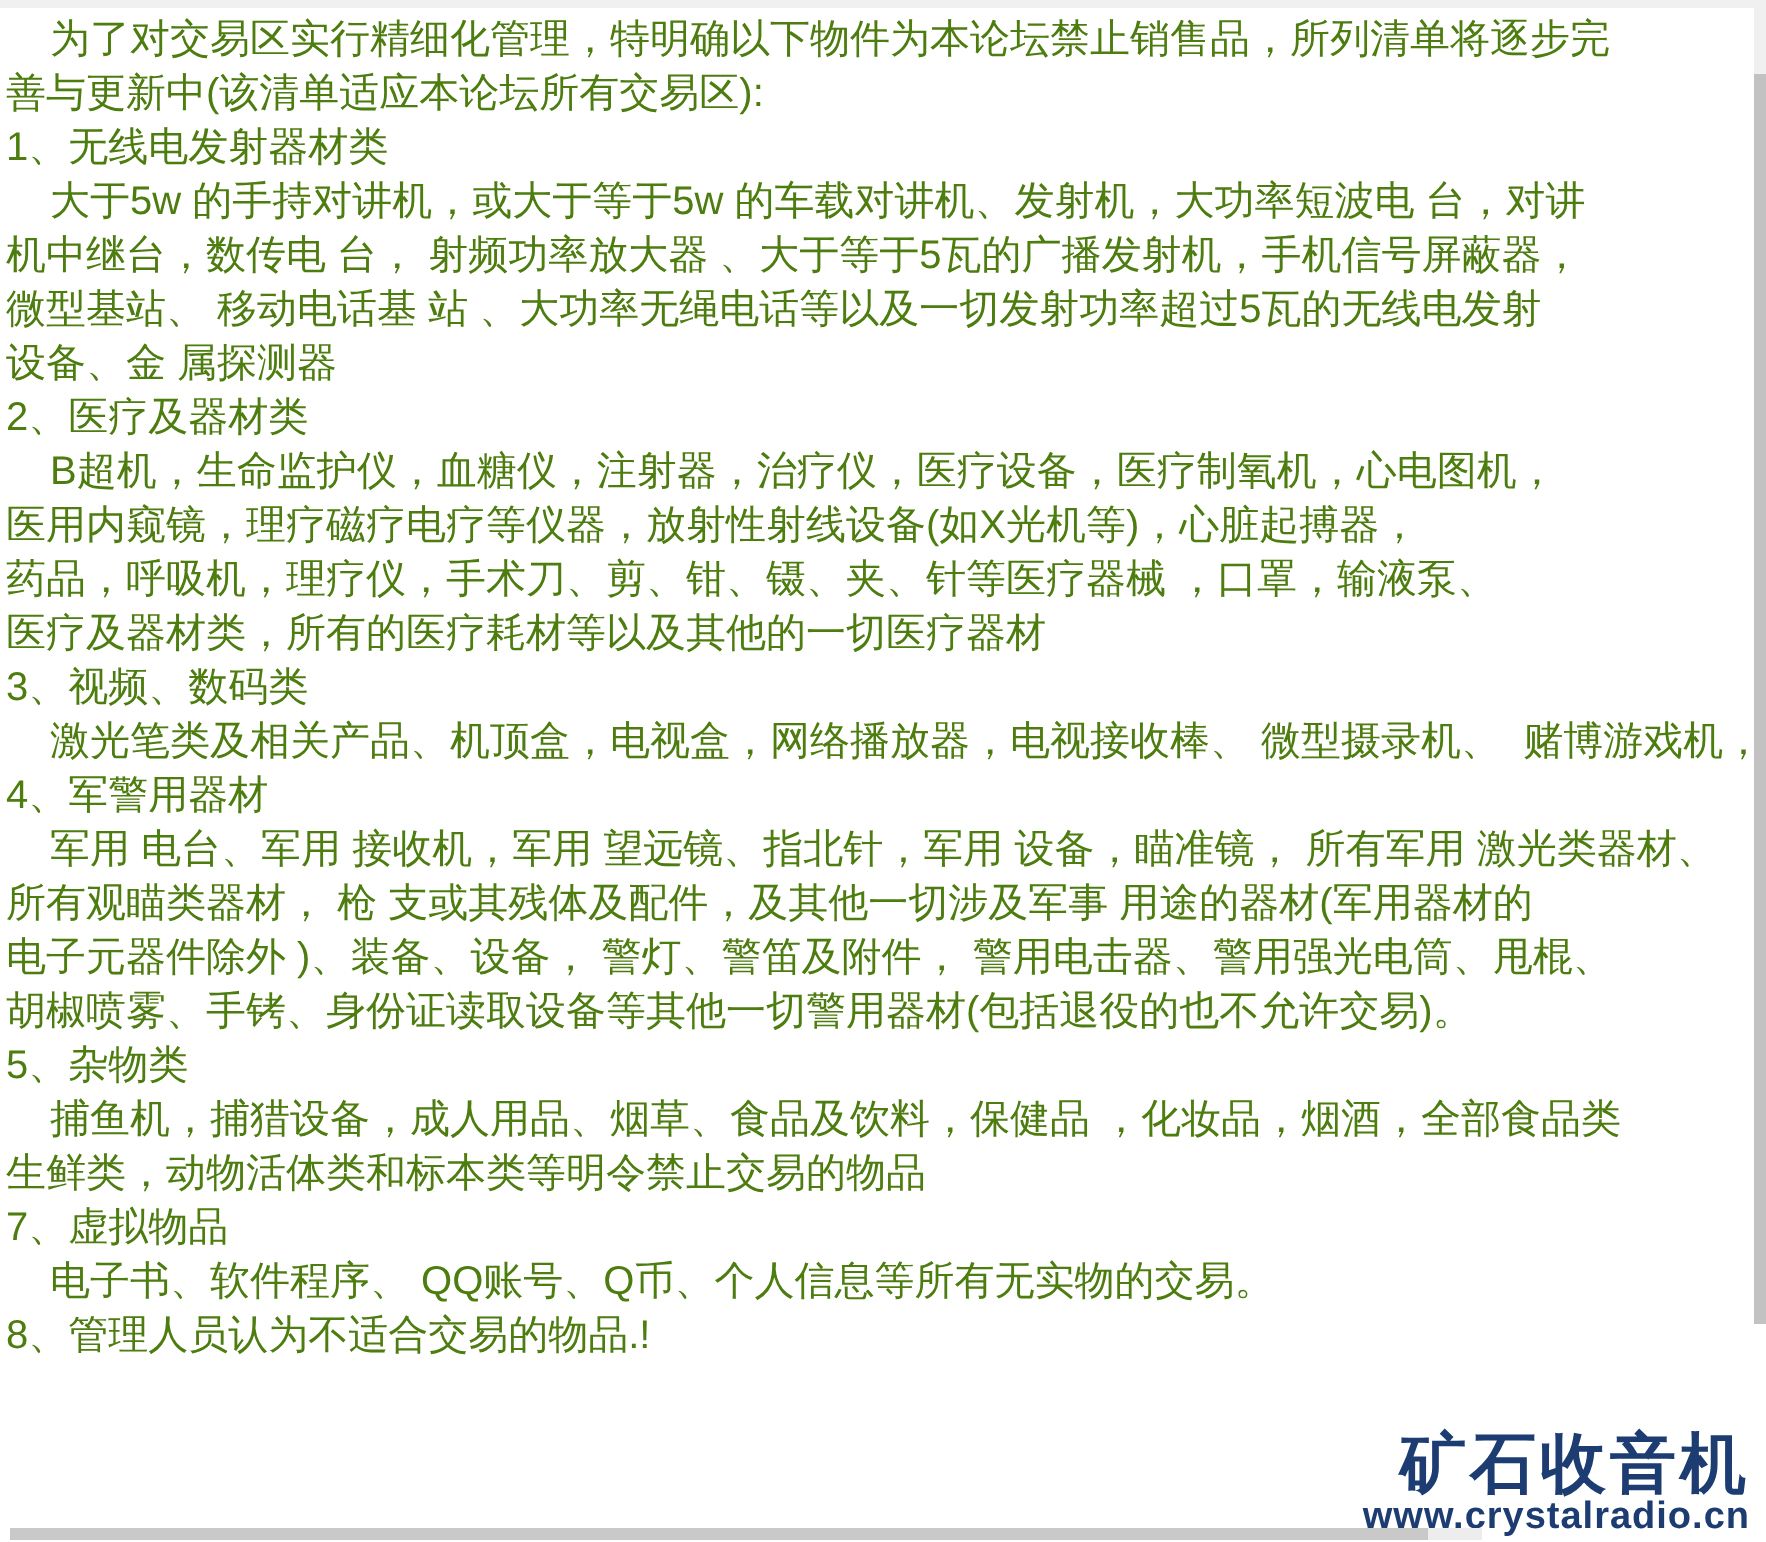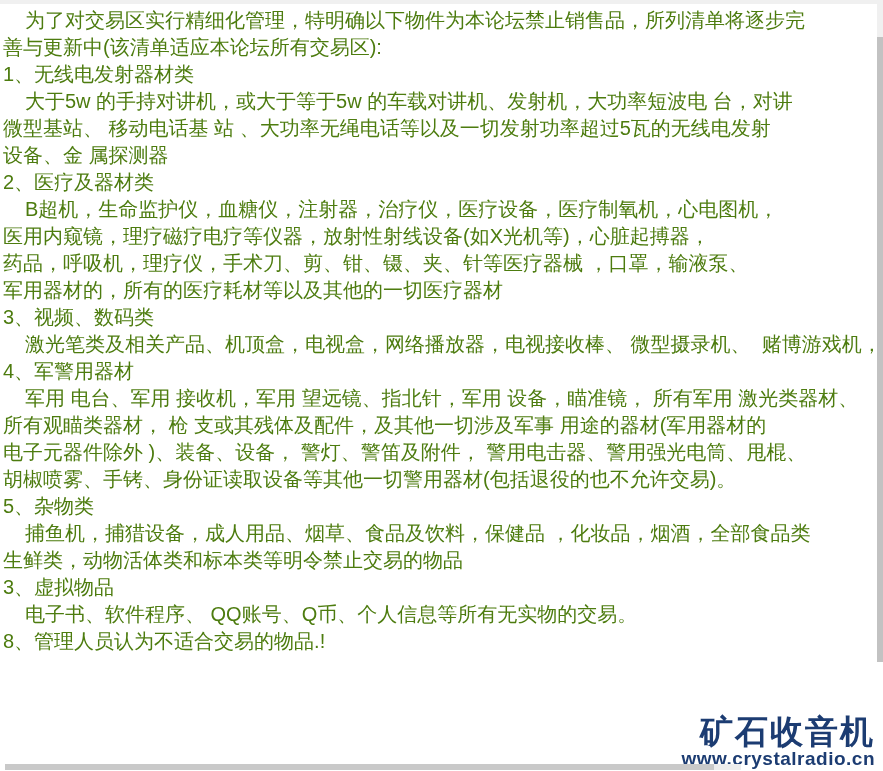--- a/index.html
+++ b/index.html
@@ -97,38 +97,39 @@
 <body>
 
 <div class="top-strip"></div>
 
 <div class="content">
 
 <div class="line indent">为了对交易区实行精细化管理，特明确以下物件为本论坛禁止销售品，所列清单将逐步完</div>
     <div class="line">善与更新中(该清单适应本论坛所有交易区):</div>
     <div class="line">1、无线电发射器材类</div>
     <div class="line indent">大于5w 的手持对讲机，或大于等于5w 的车载对讲机、发射机，大功率短波电 台，对讲</div>
+    <div class="line">机中继台，数传电 台， 射频功率放大器 、大于等于5瓦的广播发射机，手机信号屏蔽器，</div>
     <div class="line">微型基站、 移动电话基 站 、大功率无绳电话等以及一切发射功率超过5瓦的无线电发射</div>
     <div class="line">设备、金 属探测器</div>
     <div class="line">2、医疗及器材类</div>
     <div class="line indent">B超机，生命监护仪，血糖仪，注射器，治疗仪，医疗设备，医疗制氧机，心电图机，</div>
     <div class="line">医用内窥镜，理疗磁疗电疗等仪器，放射性射线设备(如X光机等)，心脏起搏器，</div>
     <div class="line">药品，呼吸机，理疗仪，手术刀、剪、钳、镊、夹、针等医疗器械 ，口罩，输液泵、</div>
-    <div class="line">军用器材的，所有的医疗耗材等以及其他的一切医疗器材</div>
+    <div class="line">医疗及器材类，所有的医疗耗材等以及其他的一切医疗器材</div>
     <div class="line">3、视频、数码类</div>
     <div class="line indent">激光笔类及相关产品、机顶盒，电视盒，网络播放器，电视接收棒、 微型摄录机、  赌博游戏机，</div>
     <div class="line">4、军警用器材</div>
     <div class="line indent">军用 电台、军用 接收机，军用 望远镜、指北针，军用 设备，瞄准镜， 所有军用 激光类器材、</div>
     <div class="line">所有观瞄类器材， 枪 支或其残体及配件，及其他一切涉及军事 用途的器材(军用器材的</div>
     <div class="line">电子元器件除外 )、装备、设备， 警灯、警笛及附件， 警用电击器、警用强光电筒、甩棍、</div>
     <div class="line">胡椒喷雾、手铐、身份证读取设备等其他一切警用器材(包括退役的也不允许交易)。</div>
     <div class="line">5、杂物类</div>
     <div class="line indent">捕鱼机，捕猎设备，成人用品、烟草、食品及饮料，保健品 ，化妆品，烟酒，全部食品类</div>
     <div class="line">生鲜类，动物活体类和标本类等明令禁止交易的物品</div>
-    <div class="line">3、虚拟物品</div>
+    <div class="line">7、虚拟物品</div>
     <div class="line indent">电子书、软件程序、 QQ账号、Q币、个人信息等所有无实物的交易。</div>
     <div class="line">8、管理人员认为不适合交易的物品.!</div>
   </div>
 
 <div class="watermark">
   <div class="wm-logo">矿石收音机</div>
   <div class="wm-url">www.crystalradio.cn</div>
 </div>
 
 <div class="v-scrollbar">

